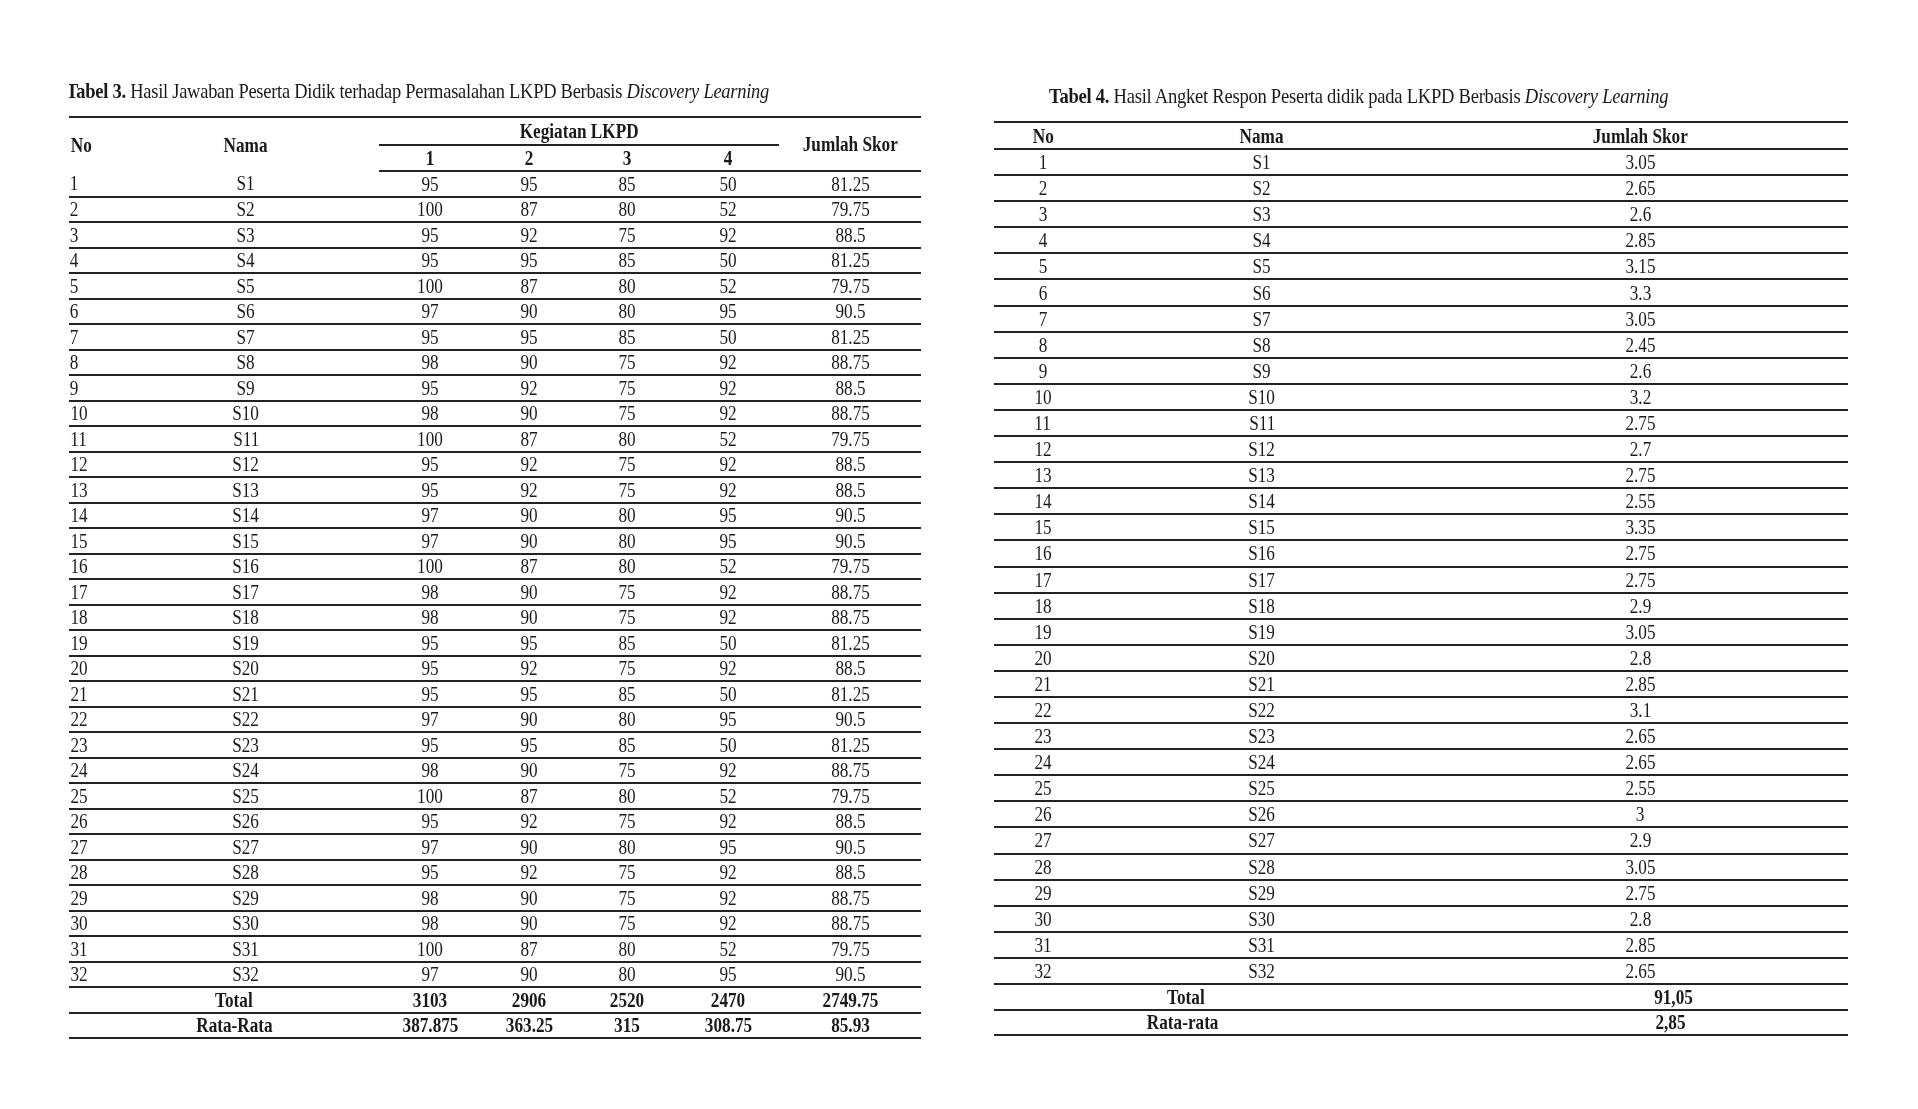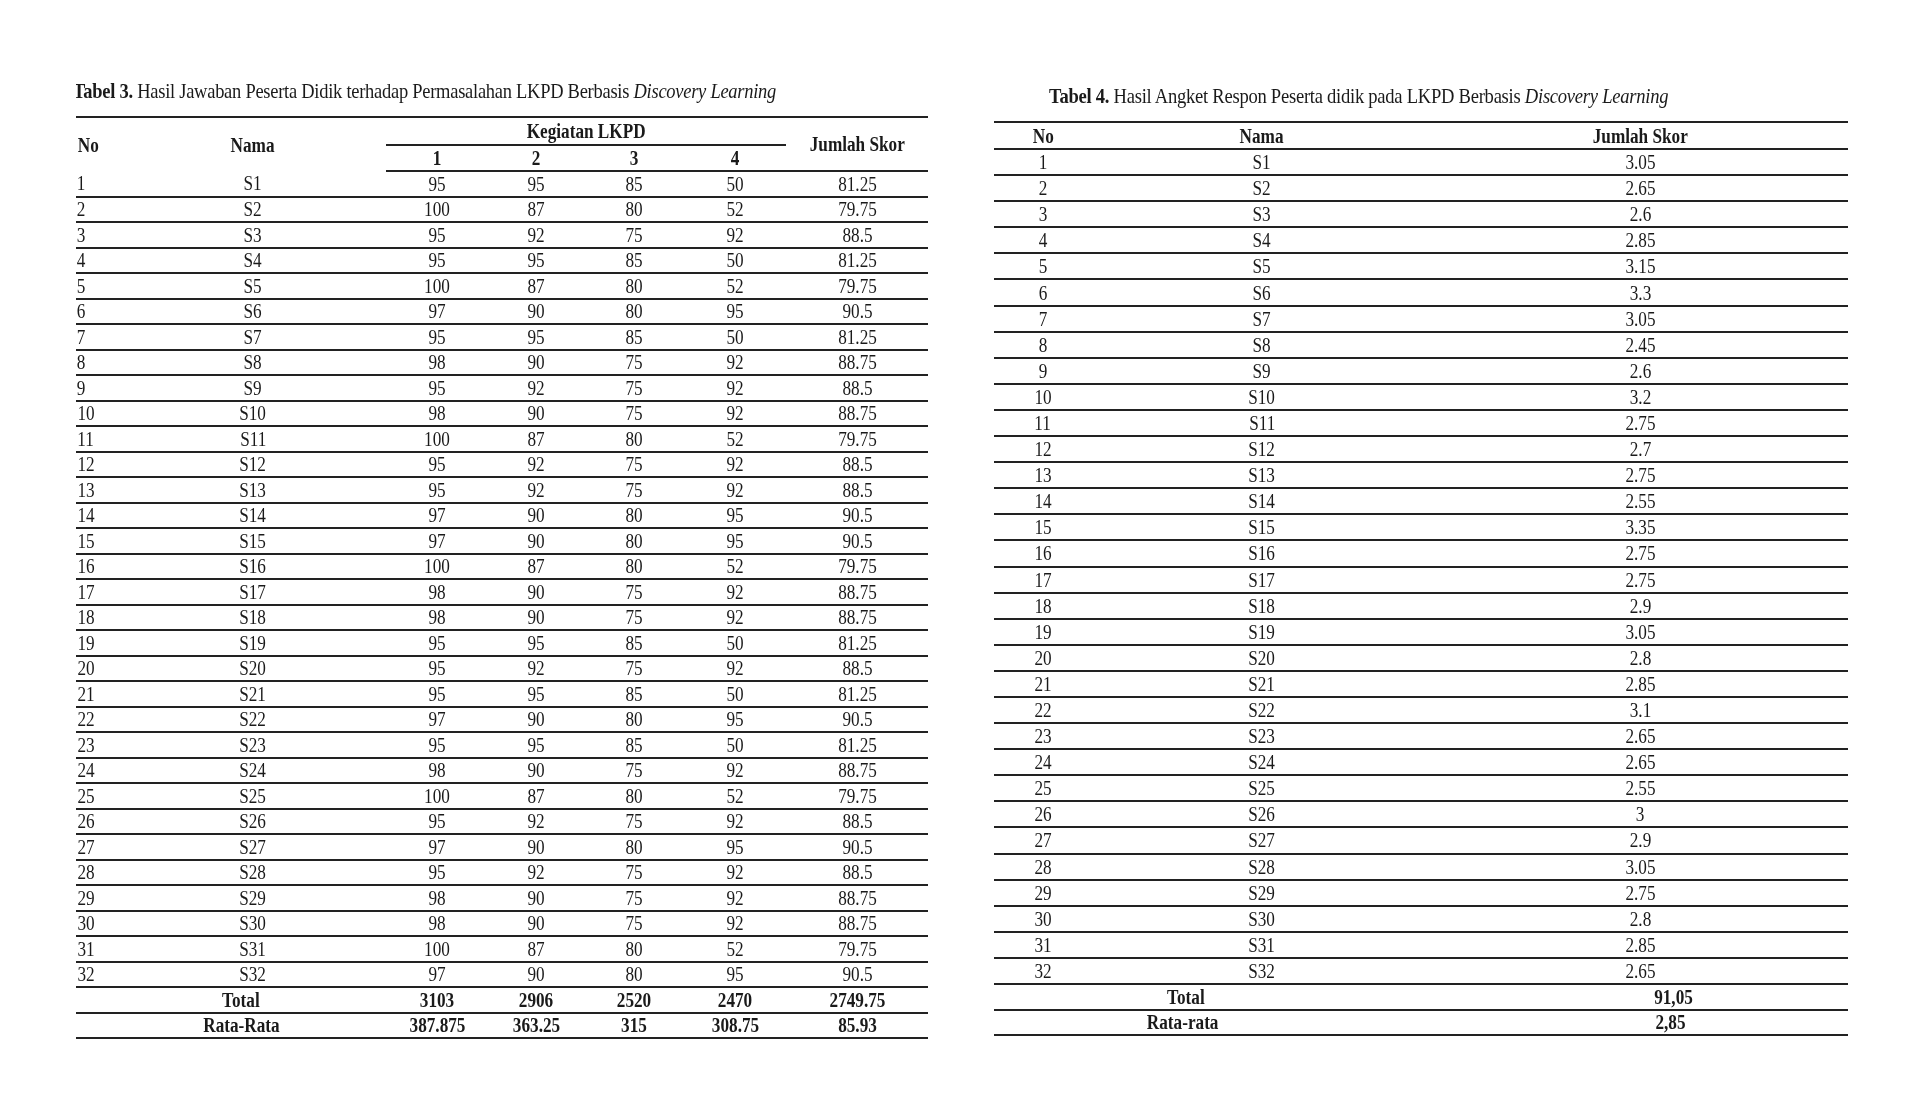--- a/index.html
+++ b/index.html
@@ -1,18 +1,18 @@
 <!DOCTYPE html>
 <html><head>
 <meta charset="utf-8">
 <style>
   html, body { margin: 0; padding: 0; background: #ffffff; }
   body { width: 1918px; height: 1109px; position: relative; overflow: hidden;
          font-family: "Liberation Serif", serif; color: #1a1a1a; }
-  .clip-left { position: absolute; left: 76px; top: 0; width: 900px; height: 1109px; overflow: hidden; }
+  .clip-left { position: absolute; left: 69px; top: 0; width: 900px; height: 1109px; overflow: hidden; }
   .t3-wrap { position: absolute; left: -6px; top: 0; width: 900px; }
   .caption { position: absolute; white-space: nowrap; font-size: 21px; letter-spacing: -0.3px;
              transform-origin: left center; }
   .caption b { font-weight: bold; }
   .caption i { font-style: italic; }
   .t3-caption { left: 3px; top: 79px; transform: scaleX(0.88); }
   .t4-caption { left: 1049px; top: 84px; transform: scaleX(0.885); }
 
   table { border-collapse: collapse; position: absolute; table-layout: fixed; text-decoration: underline; }
   td, th { padding: 0; text-align: center; font-size: 20px; line-height: 1; white-space: nowrap; }

